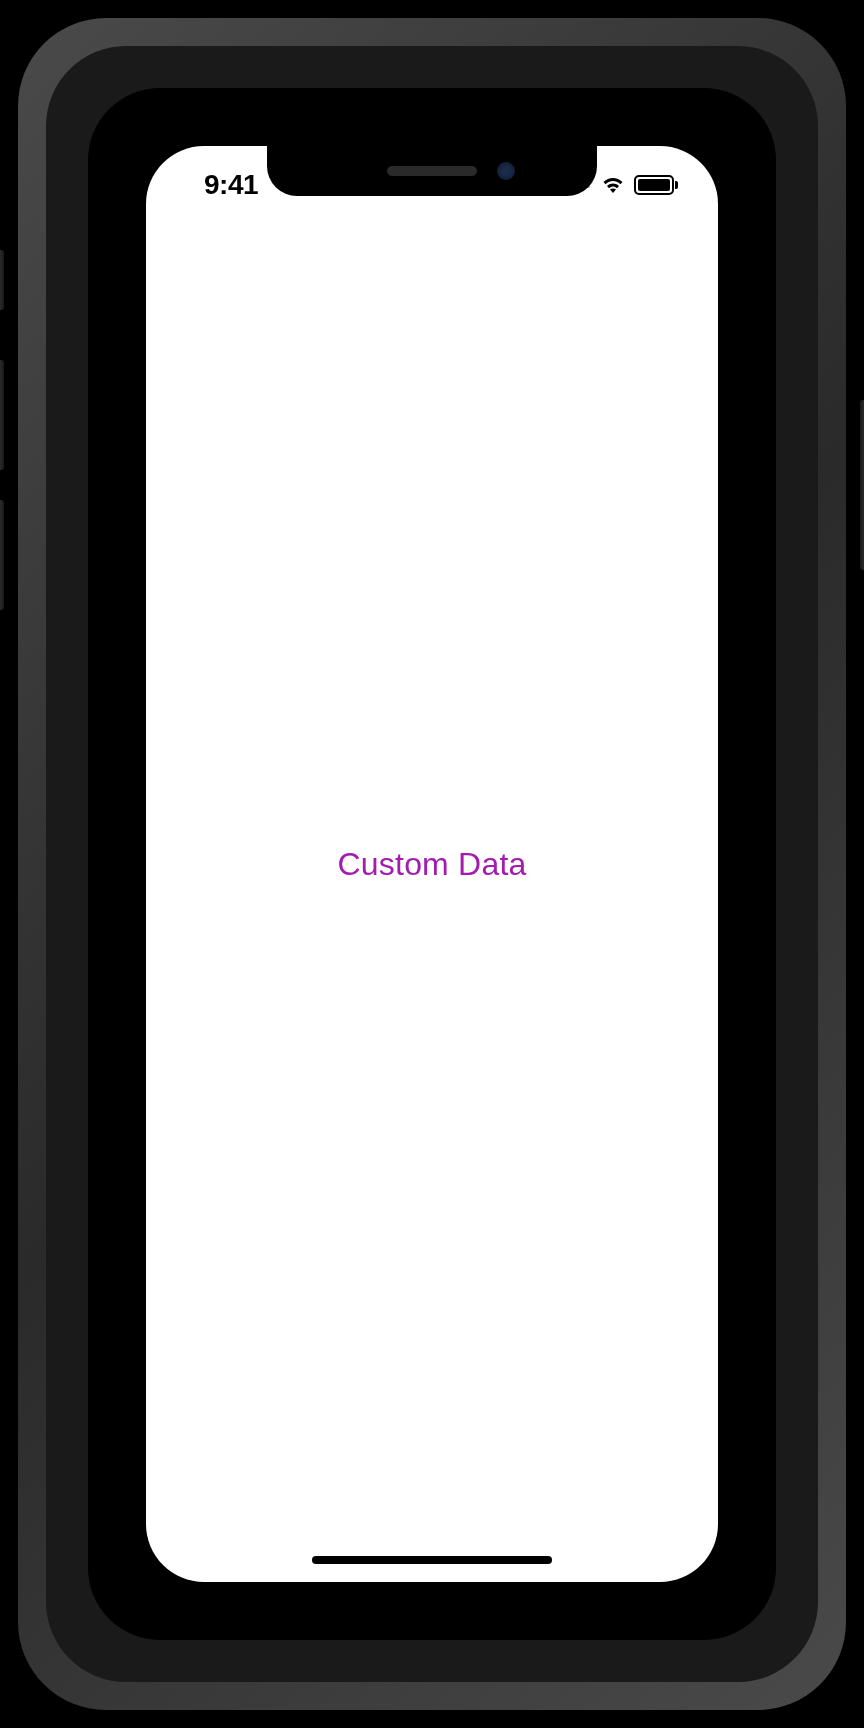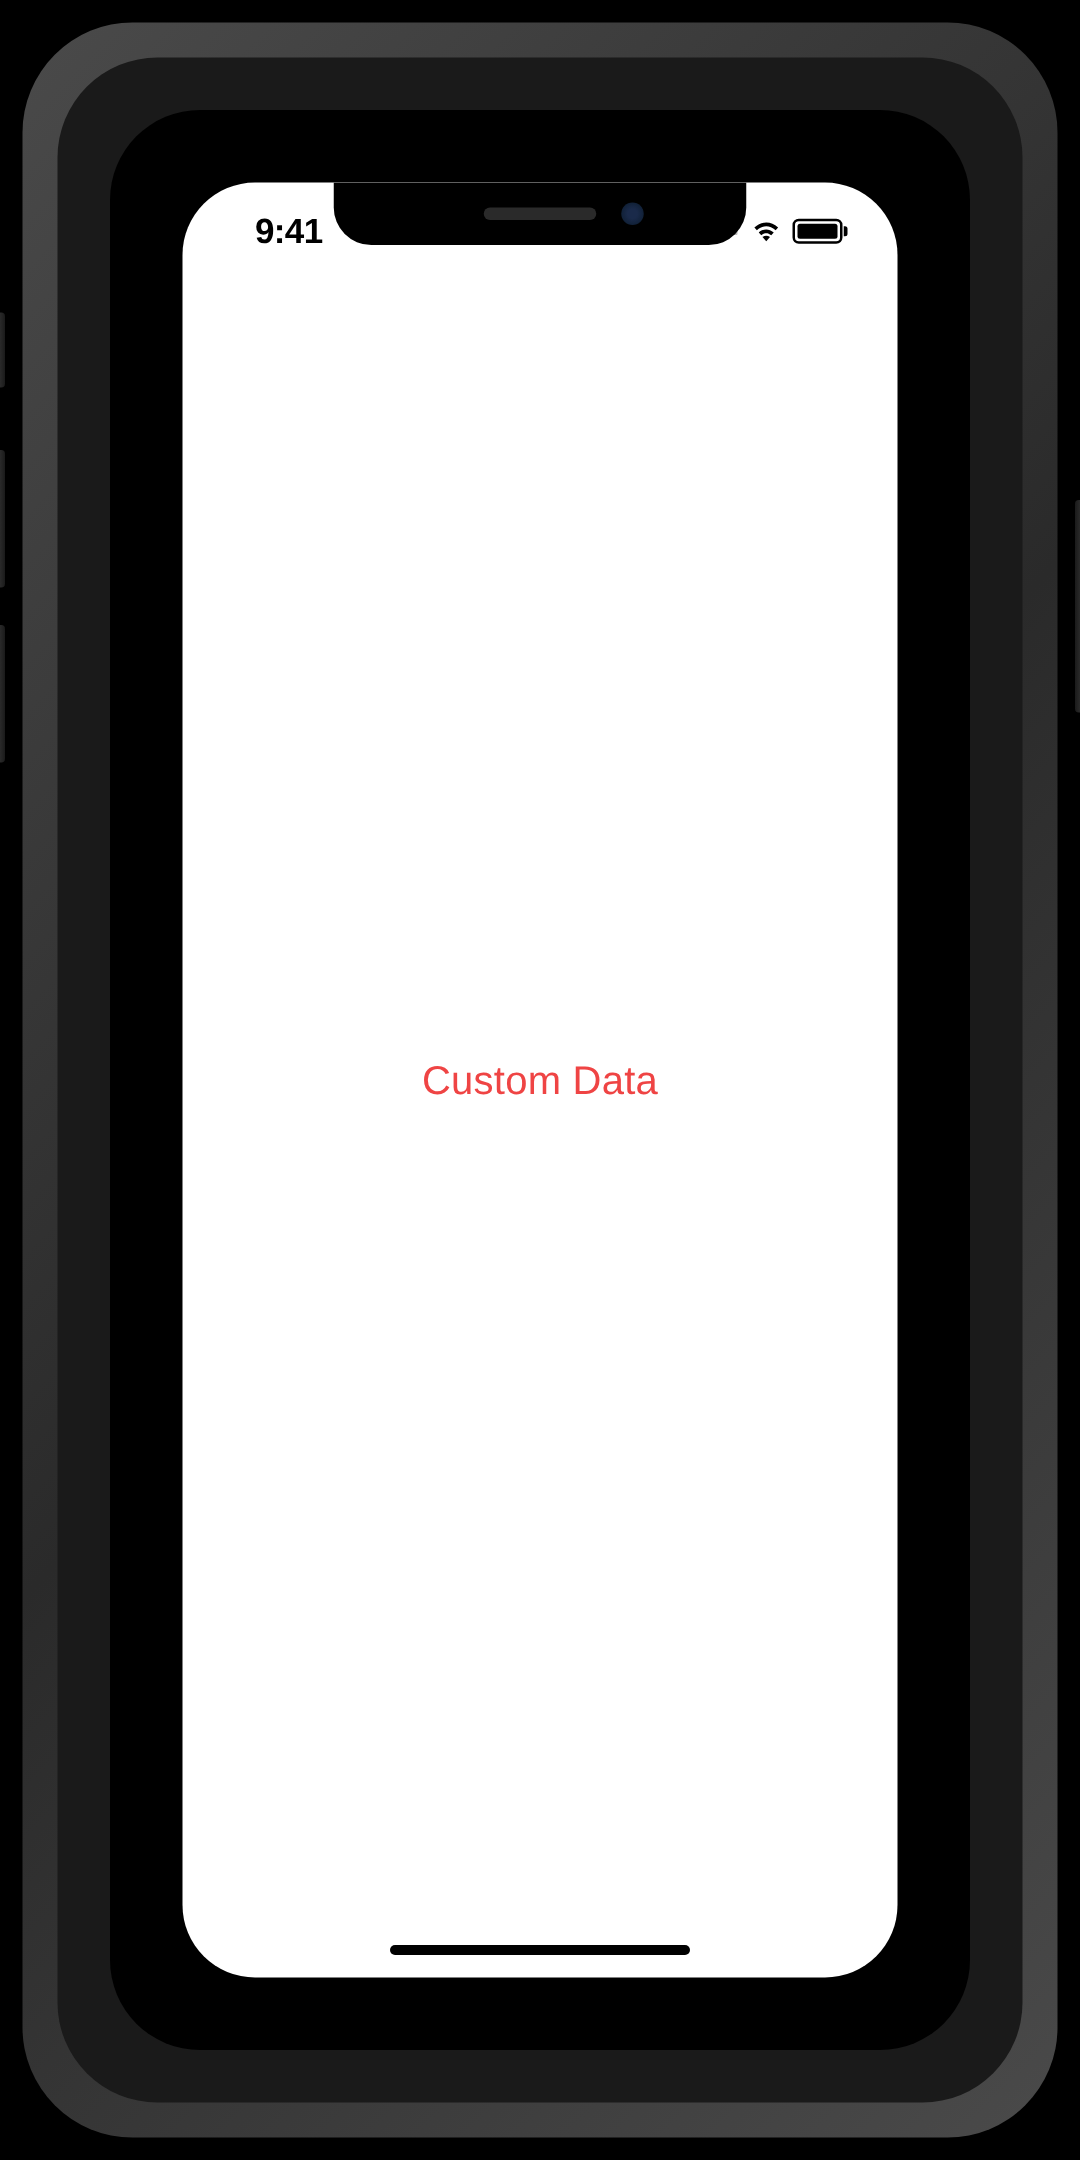--- a/index.html
+++ b/index.html
@@ -189,21 +189,21 @@
       right: 0;
       bottom: 0;
       display: flex;
       align-items: center;
       justify-content: center;
     }
     
     .center-text {
       font-size: 32px;
       font-weight: 400;
-      color: #ef4444;
+      color: #a21caf;
       letter-spacing: 0.2px;
     }
     
     
     .home-indicator {
       position: absolute;
       bottom: 18px;
       left: 50%;
       transform: translateX(-50%);
       width: 240px;

